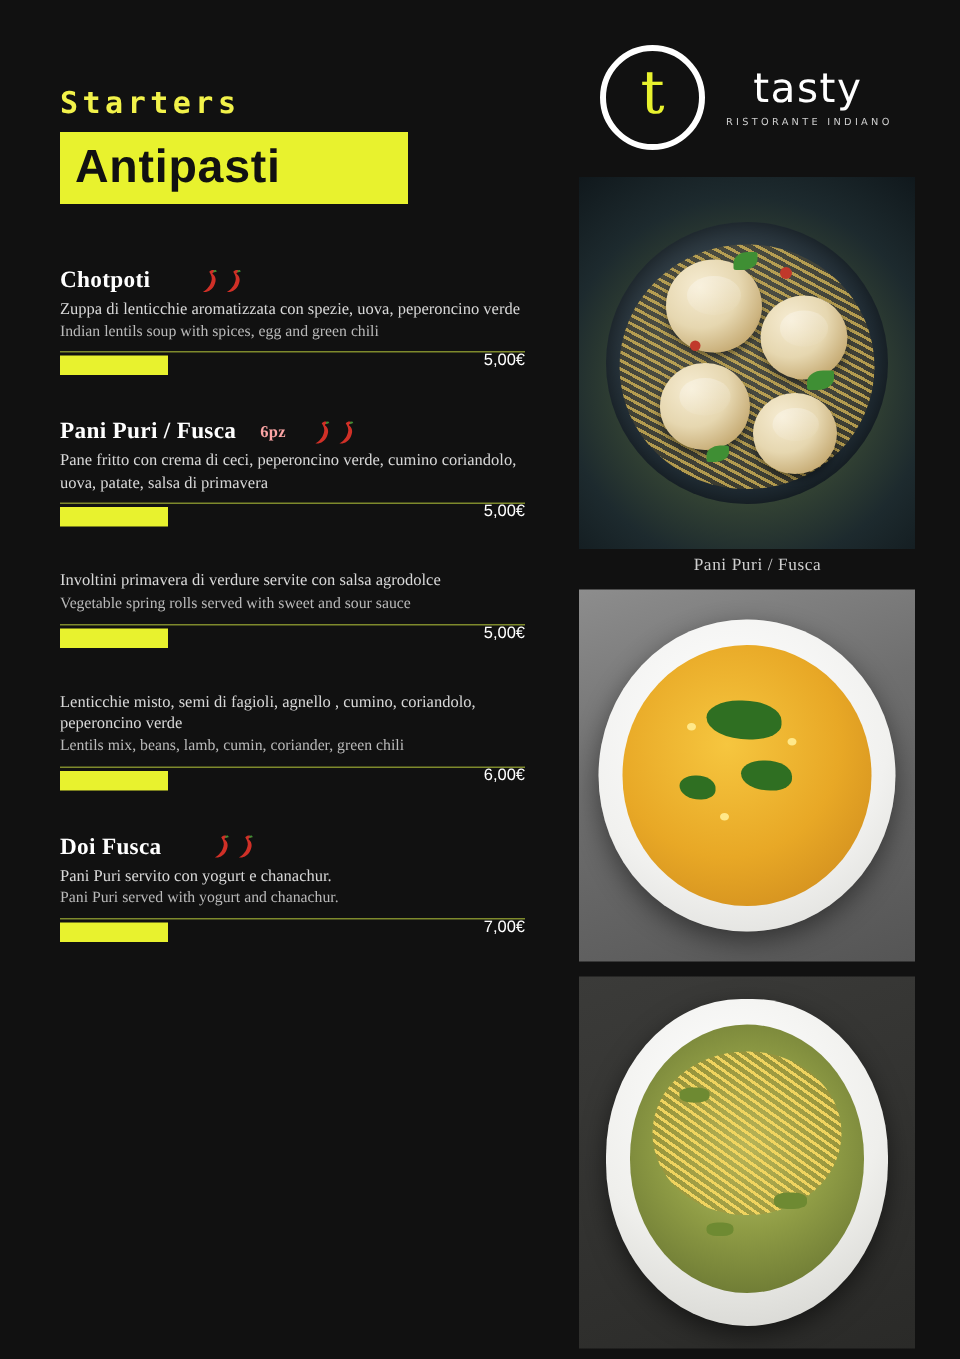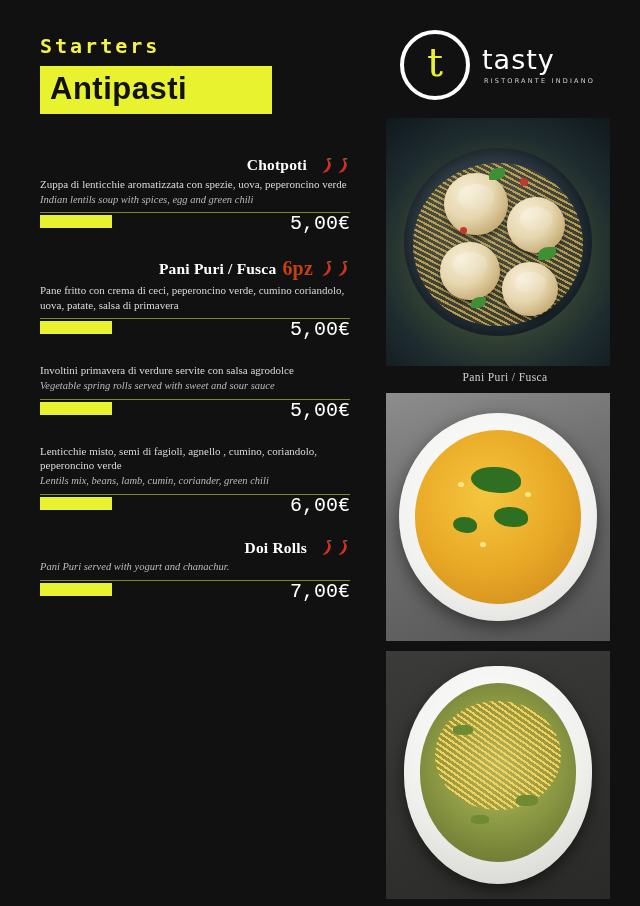--- a/index.html
+++ b/index.html
@@ -15,21 +15,21 @@
     height: 906px;
     background: #111111;
     overflow: hidden;
   }
 
   
   #left {
     position: absolute;
     left: 0; top: 0;
     width: 378px; height: 906px;
-    padding: 34px 28px 0 40px;
+    padding: 56px 28px 0 40px;
   }
 
   .starters-word {
     font-family: "DejaVu Sans Mono", monospace;
     font-size: 20px;
     letter-spacing: 3px;
     color: #f2f24a;
     font-weight: 700;
     margin-bottom: 8px;
   }
@@ -45,50 +45,48 @@
     min-width: 232px;
   }
 
   .items { margin-top: 42px; }
 
   .item { margin-bottom: 22px; }
 
   .item-title-row {
     display: flex;
     align-items: center;
-    gap: 6px;
+    gap: 16px;
     margin-bottom: 3px;
-    justify-content: flex-end;
   }
   .item-name {
     font-family: "Liberation Serif", serif;
     font-weight: 700;
     font-size: 15.5px;
     color: #ffffff;
     letter-spacing: 0.2px;
   }
   .item-qty {
     font-family: "Liberation Serif", serif;
     font-weight: 700;
-    font-size: 20px;
-    color: #c2410c;
+    font-size: 11px;
+    color: #fca5a5;
     letter-spacing: 0.2px;
   }
   .chili-group { display: inline-flex; gap: 1px; align-items: center; }
   .chili { display: block; }
 
   .desc-it {
     font-family: "Liberation Serif", serif;
     font-size: 11px;
     color: #d8d8d8;
     line-height: 1.32;
   }
   .desc-en {
     font-family: "Liberation Serif", serif;
-    font-style: italic;
     font-size: 10.5px;
     color: #b9b9b9;
     line-height: 1.32;
     margin-top: 1px;
   }
 
   .rule {
     height: 1px;
     background: #7e8a2c;
     margin-top: 6px;
@@ -100,22 +98,22 @@
   }
   .price-swatch {
     position: absolute;
     left: 0; top: 2px;
     width: 72px; height: 13px;
     background: #e8f22e;
   }
   .price {
     position: absolute;
     right: 0; top: -1px;
-    font-family: Liberation Mono, monospace;
-    font-size: 20px;
+    font-family: Liberation Sans, sans-serif;
+    font-size: 11px;
     color: #ffffff;
   }
 
   
   #right {
     position: absolute;
     left: 378px; top: 0;
     width: 262px; height: 906px;
     padding: 16px 16px 0 8px;
   }
@@ -133,21 +131,21 @@
     display: flex; align-items: center; justify-content: center;
   }
   .logo-t {
     font-family: "DejaVu Serif", serif;
     font-size: 40px;
     color: #e8f22e;
     line-height: 1;
     position: relative;
     top: -3px;
   }
-  .logo-text { display: flex; flex-direction: column; }
+  .logo-text { display: flex; flex-direction: column; text-align: center; }
   .logo-name {
     font-family: "DejaVu Sans", sans-serif;
     font-size: 27px;
     color: #ffffff;
     letter-spacing: 1px;
     line-height: 1;
   }
   .logo-sub {
     font-family: "DejaVu Sans", sans-serif;
     font-size: 6.5px;
@@ -324,33 +322,34 @@
         <div class="desc-en">Lentils mix, beans, lamb, cumin, coriander, green chili</div>
         <div class="rule"></div>
         <div class="price-row">
           <span class="price-swatch"></span>
           <span class="price">6,00€</span>
         </div>
       </div>
 
       <div class="item">
         <div class="item-title-row">
-          <span class="item-name">Doi Rolls</span>
+          <span class="item-name">Doi Fusca</span>
           <span class="item-qty"></span>
           <span class="chili-group">
             <svg class="chili" width="15" height="17" viewBox="0 0 20 24" aria-hidden="true">
                 <path d="M10 3c2-2 5-2 6 0-2 0-3 1-3 2 3 2 4 6 2 10-2 5-7 8-11 7 4-2 7-6 8-10 1-3 0-6-2-9z" fill="#d03027"></path>
                 <path d="M14 2c1-1 3-1 3 1-1 0-2 0-3 1z" fill="#3f8f34"></path>
               </svg>
             <svg class="chili" width="15" height="17" viewBox="0 0 20 24" aria-hidden="true">
                 <path d="M10 3c2-2 5-2 6 0-2 0-3 1-3 2 3 2 4 6 2 10-2 5-7 8-11 7 4-2 7-6 8-10 1-3 0-6-2-9z" fill="#d03027"></path>
                 <path d="M14 2c1-1 3-1 3 1-1 0-2 0-3 1z" fill="#3f8f34"></path>
               </svg>
           </span>
         </div>
+        <div class="desc-it">Pani Puri servito con yogurt e chanachur.</div>
         <div class="desc-en">Pani Puri served with yogurt and chanachur.</div>
         <div class="rule"></div>
         <div class="price-row">
           <span class="price-swatch"></span>
           <span class="price">7,00€</span>
         </div>
       </div>
 
     </div>
   </div>

